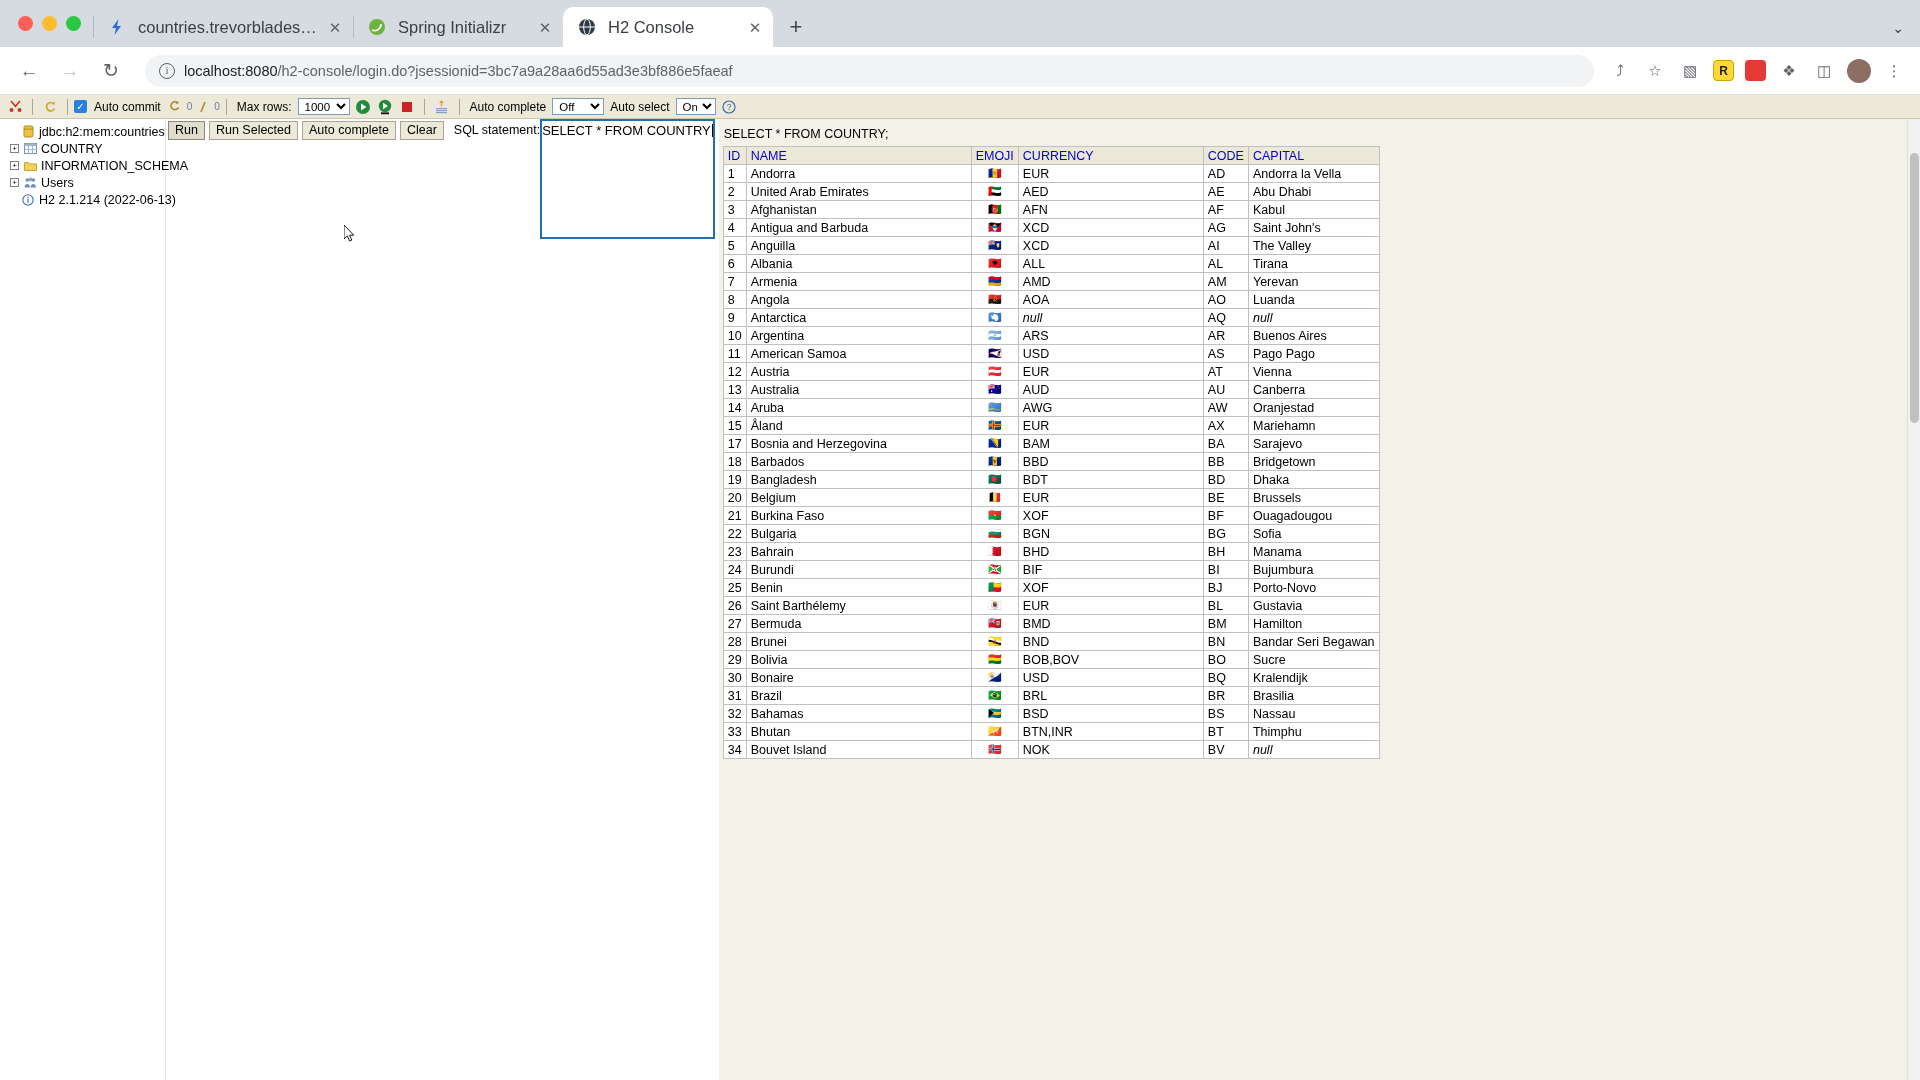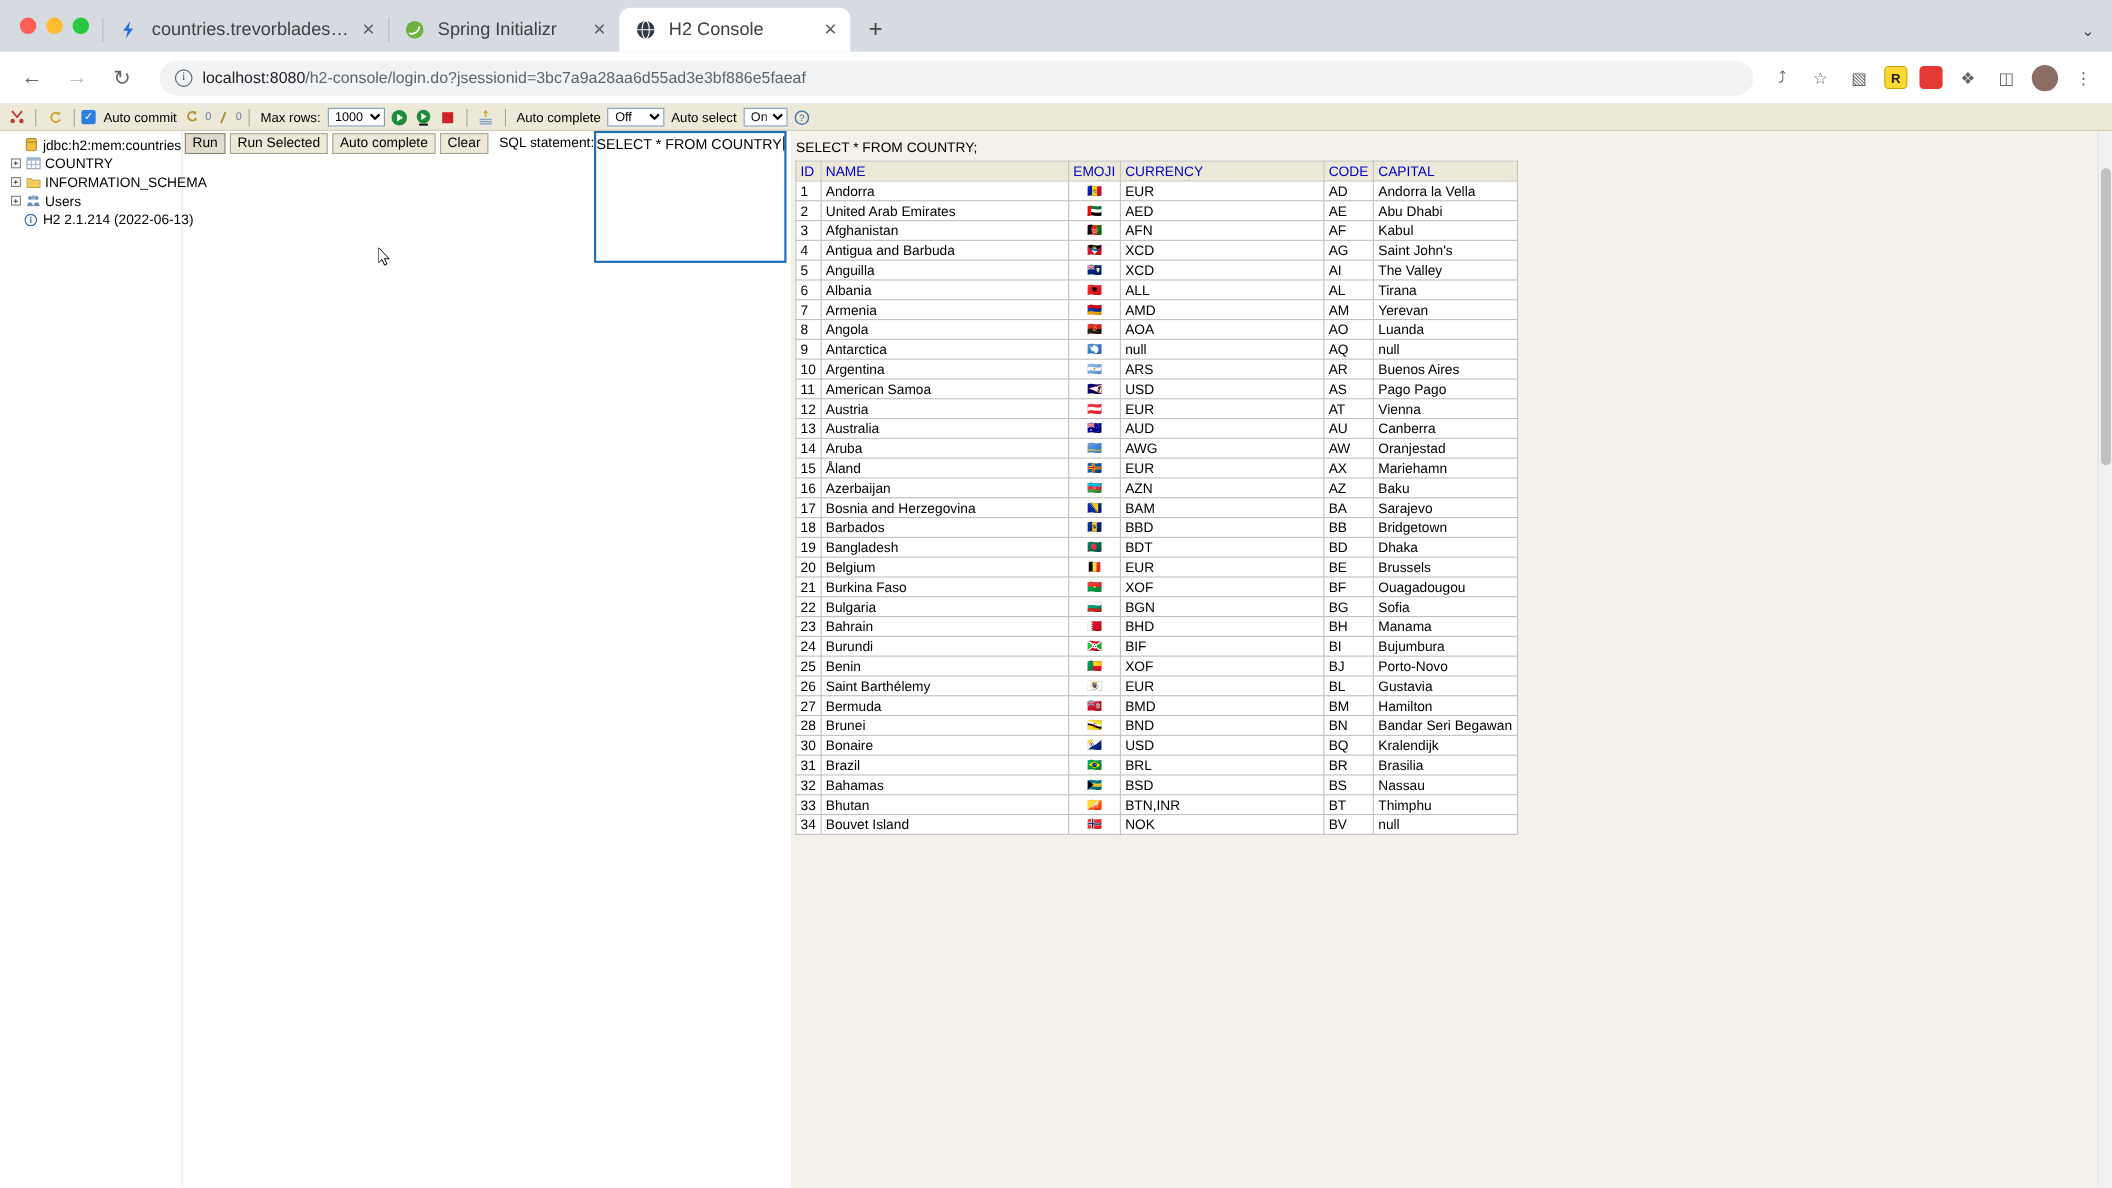--- a/index.html
+++ b/index.html
@@ -209,21 +209,21 @@
   }
   table.grid th, table.grid td {
     border: 1px solid #c0c0c0; padding: 1px 4px;
     text-align: left; height: 18px; vertical-align: middle;
     overflow: hidden; white-space: nowrap;
   }
   table.grid th {
     background: #ece9d8; color: #0000cd; font-weight: normal;
   }
   table.grid td { background: #ffffff; color: #000; }
-  td.null-cell { color: #000; }
+  td.null-cell { font-style: italic; color: #000; }
   .col-id    { width: 22px; }
   .col-name  { width: 225px; }
   .col-emoji { width: 36px; text-align: center !important; }
   .col-curr  { width: 185px; }
   .col-code  { width: 37px; }
   .col-cap   { width: 100px; }
   .flag { font-size: 11px; letter-spacing: -1px; }
 
   
   .vscroll {
@@ -609,28 +609,20 @@
               </tr>
               <tr>
                 <td class="col-id">15</td>
                 <td class="col-name">Åland</td>
                 <td class="col-emoji flag">🇦🇽</td>
                 <td class="col-curr">EUR</td>
                 <td class="col-code">AX</td>
                 <td class="col-cap">Mariehamn</td>
               </tr>
               <tr>
-                <td class="col-id">16</td>
-                <td class="col-name">Azerbaijan</td>
-                <td class="col-emoji flag">🇦🇿</td>
-                <td class="col-curr">AZN</td>
-                <td class="col-code">AZ</td>
-                <td class="col-cap">Baku</td>
-              </tr>
-              <tr>
                 <td class="col-id">17</td>
                 <td class="col-name">Bosnia and Herzegovina</td>
                 <td class="col-emoji flag">🇧🇦</td>
                 <td class="col-curr">BAM</td>
                 <td class="col-code">BA</td>
                 <td class="col-cap">Sarajevo</td>
               </tr>
               <tr>
                 <td class="col-id">18</td>
                 <td class="col-name">Barbados</td>
@@ -713,20 +705,28 @@
               </tr>
               <tr>
                 <td class="col-id">28</td>
                 <td class="col-name">Brunei</td>
                 <td class="col-emoji flag">🇧🇳</td>
                 <td class="col-curr">BND</td>
                 <td class="col-code">BN</td>
                 <td class="col-cap">Bandar Seri Begawan</td>
               </tr>
               <tr>
+                <td class="col-id">29</td>
+                <td class="col-name">Bolivia</td>
+                <td class="col-emoji flag">🇧🇴</td>
+                <td class="col-curr">BOB,BOV</td>
+                <td class="col-code">BO</td>
+                <td class="col-cap">Sucre</td>
+              </tr>
+              <tr>
                 <td class="col-id">30</td>
                 <td class="col-name">Bonaire</td>
                 <td class="col-emoji flag">🇧🇶</td>
                 <td class="col-curr">USD</td>
                 <td class="col-code">BQ</td>
                 <td class="col-cap">Kralendijk</td>
               </tr>
               <tr>
                 <td class="col-id">31</td>
                 <td class="col-name">Brazil</td>

